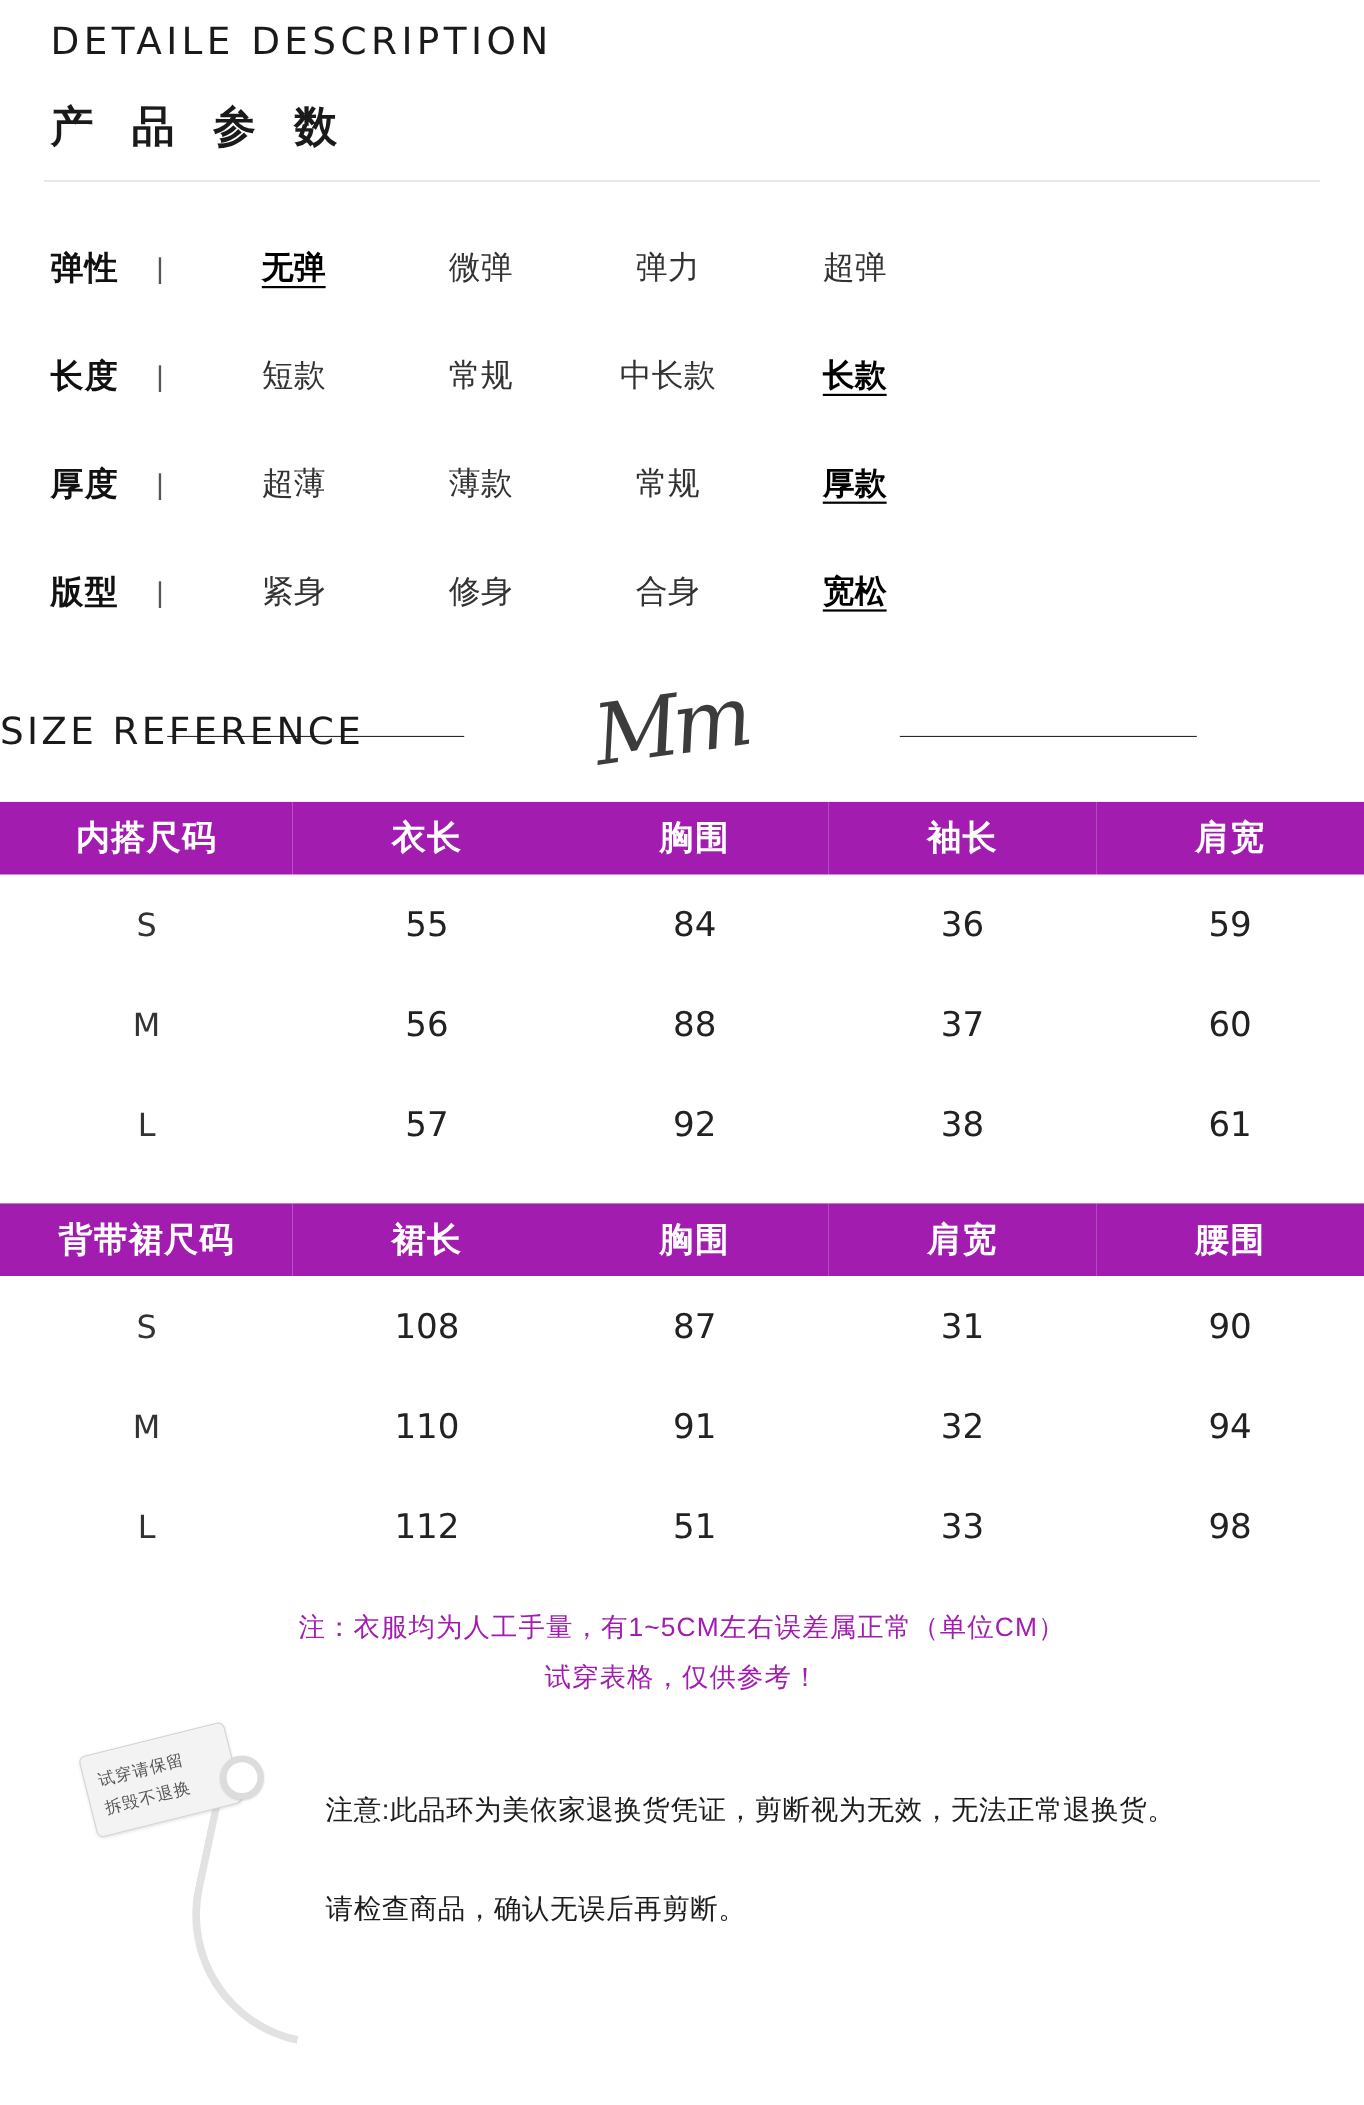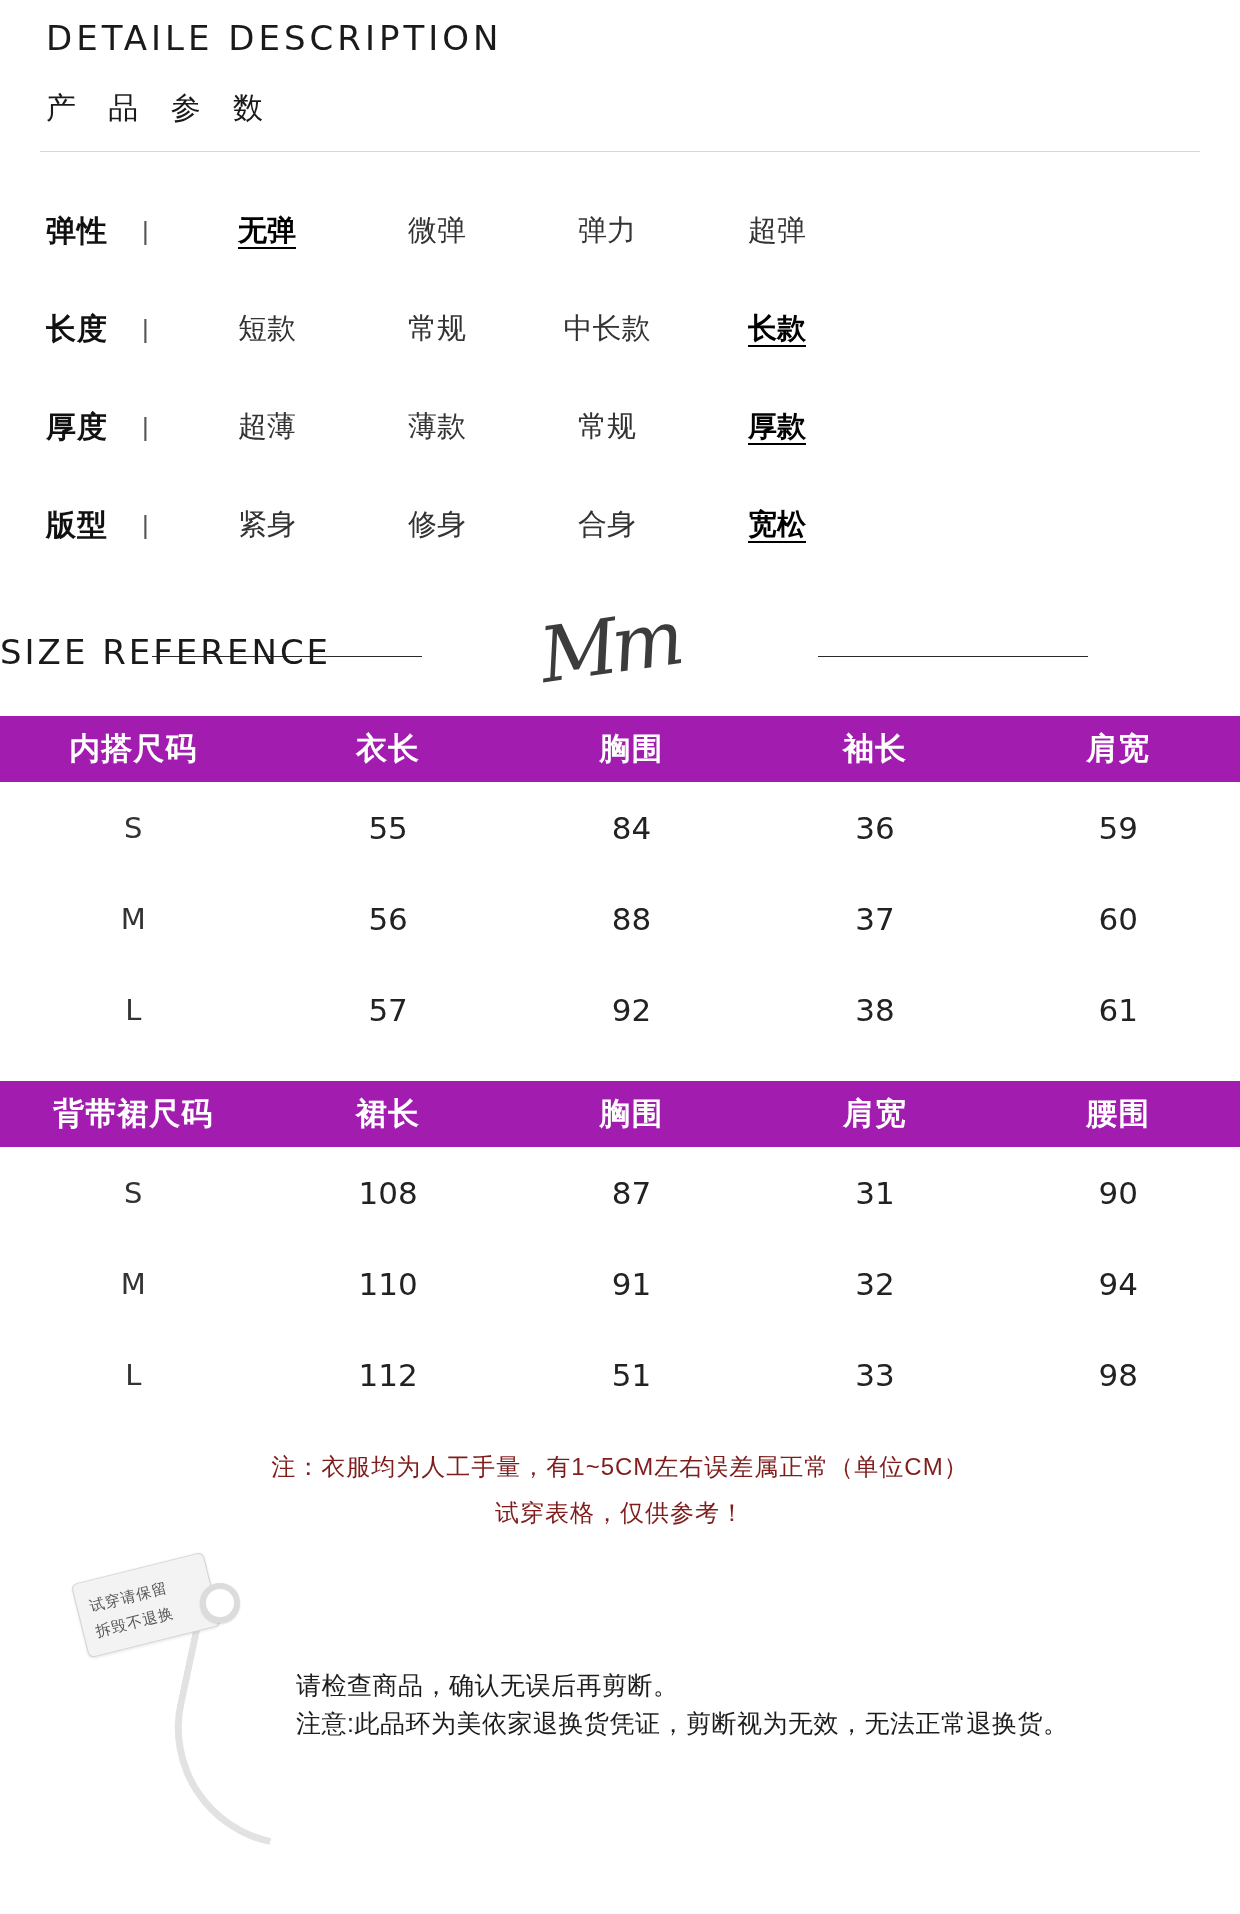--- a/index.html
+++ b/index.html
@@ -29,25 +29,25 @@
     padding: 18px 0 0 46px;
   }
   .eng-title {
     font-size: 34px;
     letter-spacing: 4px;
     font-weight: 400;
     color: #1a1a1a;
     font-family: "DejaVu Sans", sans-serif;
   }
   .cn-title {
-    font-size: 30px;
+    font-size: 39px;
     letter-spacing: 12px;
     margin-top: 30px;
     color: #1a1a1a;
-    font-weight: 400;
+    font-weight: 700;
   }
 
   .rule {
     margin: 22px 40px 0 40px;
     border-top: 1px solid #d8d8d8;
     height: 0;
   }
 
   
   .spec-table {
@@ -158,21 +158,21 @@
 
   .table-gap { height: 14px; }
 
   
   .notes {
     text-align: center;
     margin-top: 24px;
   }
   .note-line {
     font-size: 24px;
-    color: #7f1d1d;
+    color: #a21caf;
     line-height: 1.9;
     letter-spacing: 1px;
   }
 
   
   .tag-area {
     position: relative;
     margin-top: 10px;
     height: 300px;
   }
@@ -386,18 +386,18 @@
       <div class="tag-card">
         <div class="tag-text">
           <div>试穿请保留</div>
           <div>拆毁不退换</div>
         </div>
       </div>
       <div class="tag-ring"></div>
     </div>
 
     <div class="warn-block">
+      <div class="warn-line">注意:此品环为美依家退换货凭证，剪断视为无效，无法正常退换货。</div>
       <div class="warn-line second">请检查商品，确认无误后再剪断。</div>
-      <div class="warn-line">注意:此品环为美依家退换货凭证，剪断视为无效，无法正常退换货。</div>
     </div>
   </div>
 
 </div>
 
 </body></html>

